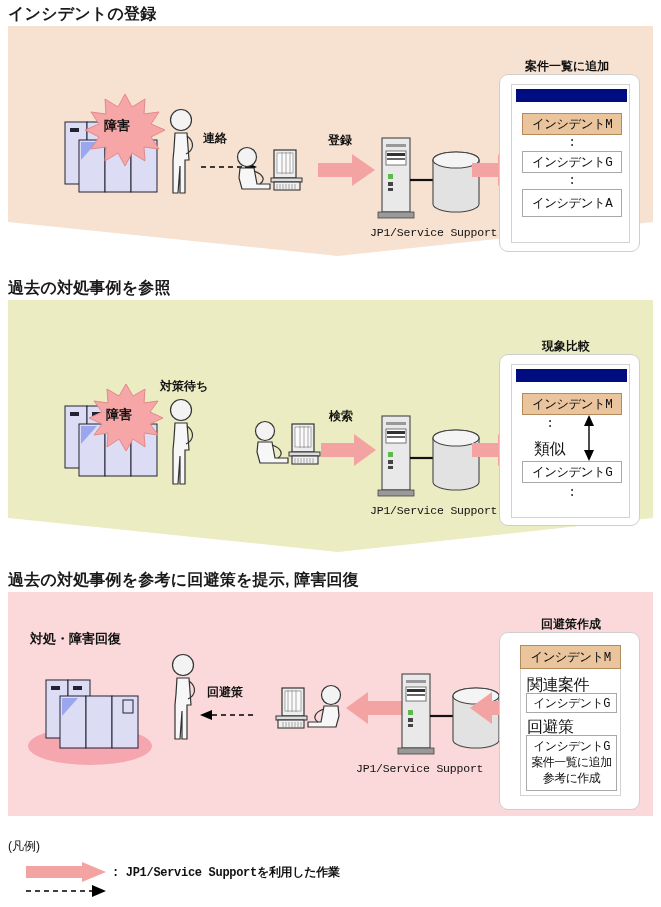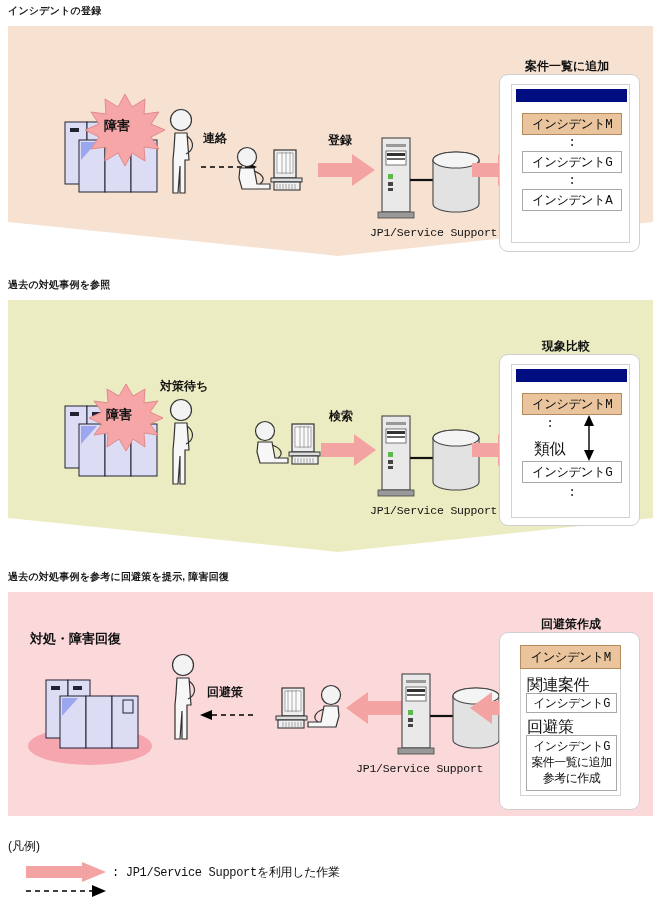--- a/index.html
+++ b/index.html
@@ -6,21 +6,21 @@
   html, body {
     width: 661px; height: 907px;
     background: #ffffff;
     font-family: "Liberation Sans", "DejaVu Sans", sans-serif;
     overflow: hidden;
   }
   .page { position: relative; width: 661px; height: 907px; }
 
   .section-title {
     position: absolute;
-    font-size: 10px;
+    font-size: 16px;
     font-weight: bold;
     color: #1a1a1a;
     letter-spacing: 0.2px;
     white-space: nowrap;
   }
 
   
   .panel { position: absolute; }
   .panel .shape { position: absolute; inset: 0; }
 
@@ -103,20 +103,21 @@
   }
 
   
   .legend-text {
     position: absolute;
     font-size: 12px;
     color: #111;
     white-space: nowrap;
     font-family: "Liberation Mono","DejaVu Sans Mono", monospace;
     letter-spacing: -0.3px;
+    font-weight: bold;
   }
   .legend-title {
     position: absolute;
     font-size: 12px; color: #111; white-space: nowrap;
   }
   svg { display: block; overflow: visible; }
 </style>
 </head>
 <body>
 
@@ -196,21 +197,21 @@
     </svg>
 
     <div class="lbl" style="left:517px; top:32px;">案件一覧に追加</div>
     <div class="card" style="left:491px; top:48px; width:141px; height:178px;">
       <div class="card-body" style="left:11px; top:9px; width:119px; height:159px;">
         <div class="titlebar" style="left:4px; top:4px; width:111px; height:13px;"></div>
         <div class="row-item hl" style="left:10px; top:28px; width:100px; height:22px;">インシデントM</div>
         <div class="dots" style="left:10px; top:52px; width:100px;">:</div>
         <div class="row-item" style="left:10px; top:66px; width:100px; height:22px;">インシデントG</div>
         <div class="dots" style="left:10px; top:90px; width:100px;">:</div>
-        <div class="row-item" style="left:10px; top:104px; width:100px; height:22px;">インシデントA</div>
+        <div class="row-item" style="left:10px; top:104px; width:100px; height:28px;">インシデントA</div>
       </div>
     </div>
   </div>
 
   <div class="section-title" style="left:8px; top:278px;">過去の対処事例を参照</div>
 
   <div class="panel" style="left:8px; top:300px; width:645px; height:252px;">
     <svg class="shape" viewBox="0 0 645 252" preserveAspectRatio="none">
       <polygon points="0,0 645,0 645,218 330,252 0,218" fill="#ececc2"></polygon>
     </svg>

